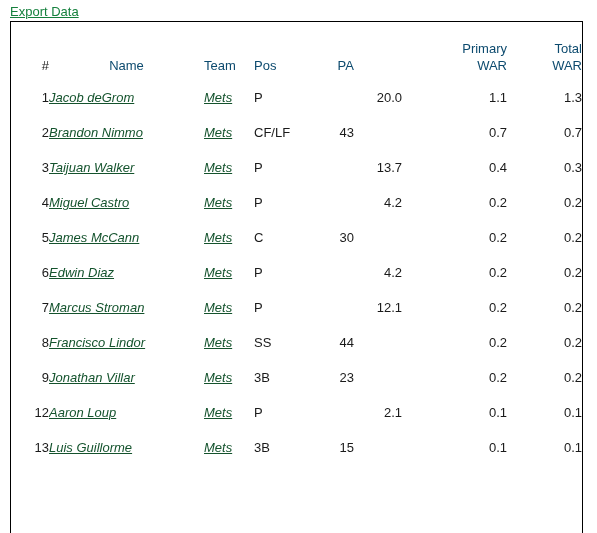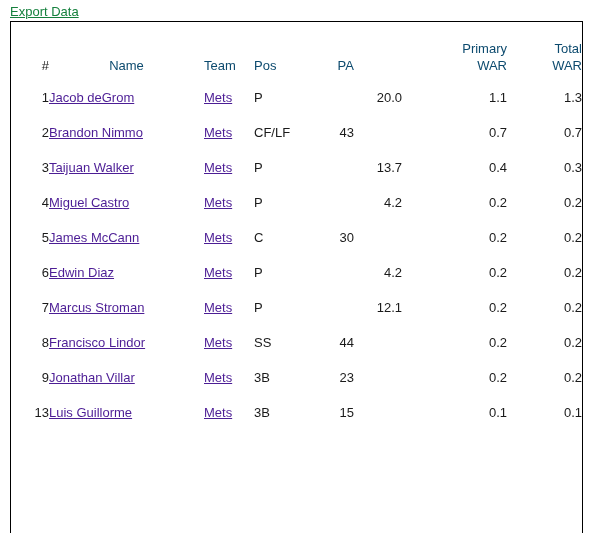--- a/index.html
+++ b/index.html
@@ -87,23 +87,24 @@
   td.c-num   { text-align: right; padding-right: 4px; }
   td.c-name  { text-align: left;  padding-left: 13px; }
   td.c-team  { text-align: left;  }
   td.c-pos   { text-align: left;  }
   td.c-pa    { text-align: right; }
   td.c-ip    { text-align: right; }
   td.c-pwar  { text-align: right; }
   td.c-twar  { text-align: right; }
 
   a.rowlink {
-    color: #4c1d95;
+    color: #14532d;
     text-decoration: underline;
     cursor: pointer;
+    font-style: italic;
   }
 </style>
 </head>
 <body>
 
 <div id="export-link-wrap">
   <a id="export-link" href="#">Export Data</a>
 </div>
 
 <div id="table-box">
@@ -211,20 +212,30 @@
           <td class="c-num">9</td>
           <td class="c-name"><a class="rowlink" href="#">Jonathan Villar</a></td>
           <td class="c-team"><a class="rowlink" href="#">Mets</a></td>
           <td class="c-pos">3B</td>
           <td class="c-pa">23</td>
           <td class="c-ip"></td>
           <td class="c-pwar">0.2</td>
           <td class="c-twar">0.2</td>
         </tr>
         <tr>
+          <td class="c-num">12</td>
+          <td class="c-name"><a class="rowlink" href="#">Aaron Loup</a></td>
+          <td class="c-team"><a class="rowlink" href="#">Mets</a></td>
+          <td class="c-pos">P</td>
+          <td class="c-pa"></td>
+          <td class="c-ip">2.1</td>
+          <td class="c-pwar">0.1</td>
+          <td class="c-twar">0.1</td>
+        </tr>
+        <tr>
           <td class="c-num">13</td>
           <td class="c-name"><a class="rowlink" href="#">Luis Guillorme</a></td>
           <td class="c-team"><a class="rowlink" href="#">Mets</a></td>
           <td class="c-pos">3B</td>
           <td class="c-pa">15</td>
           <td class="c-ip"></td>
           <td class="c-pwar">0.1</td>
           <td class="c-twar">0.1</td>
         </tr>
       </tbody>

